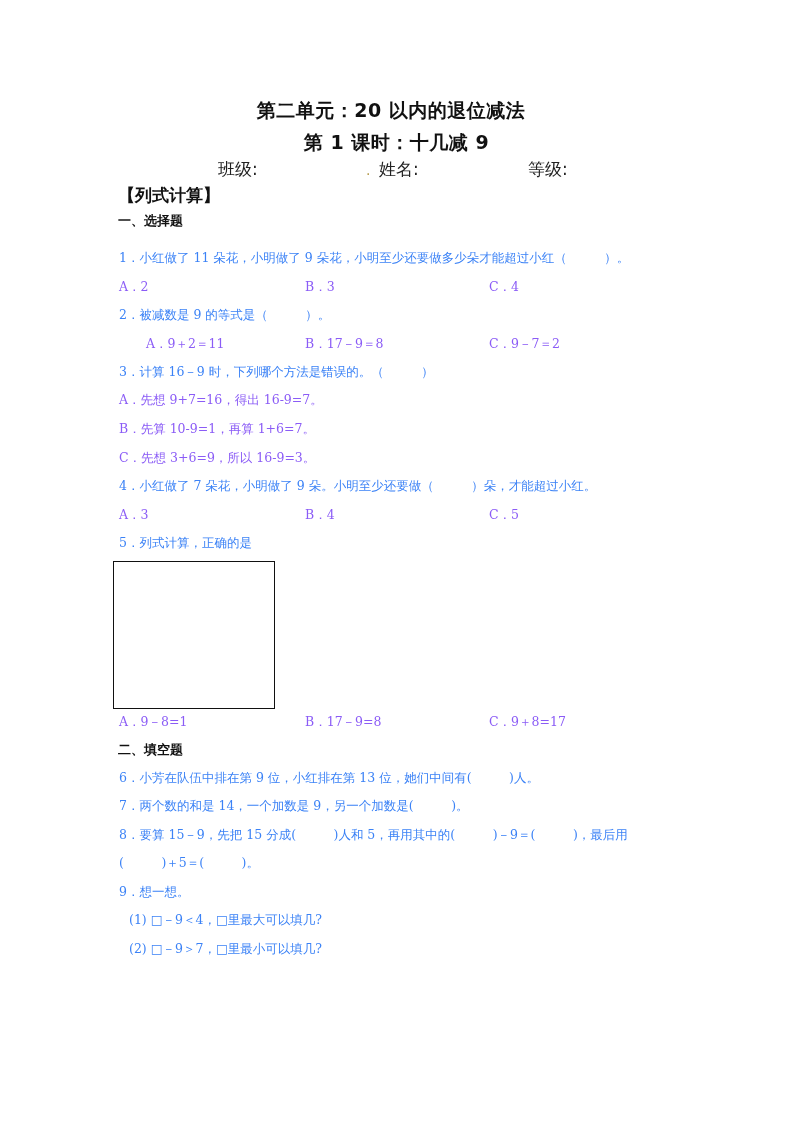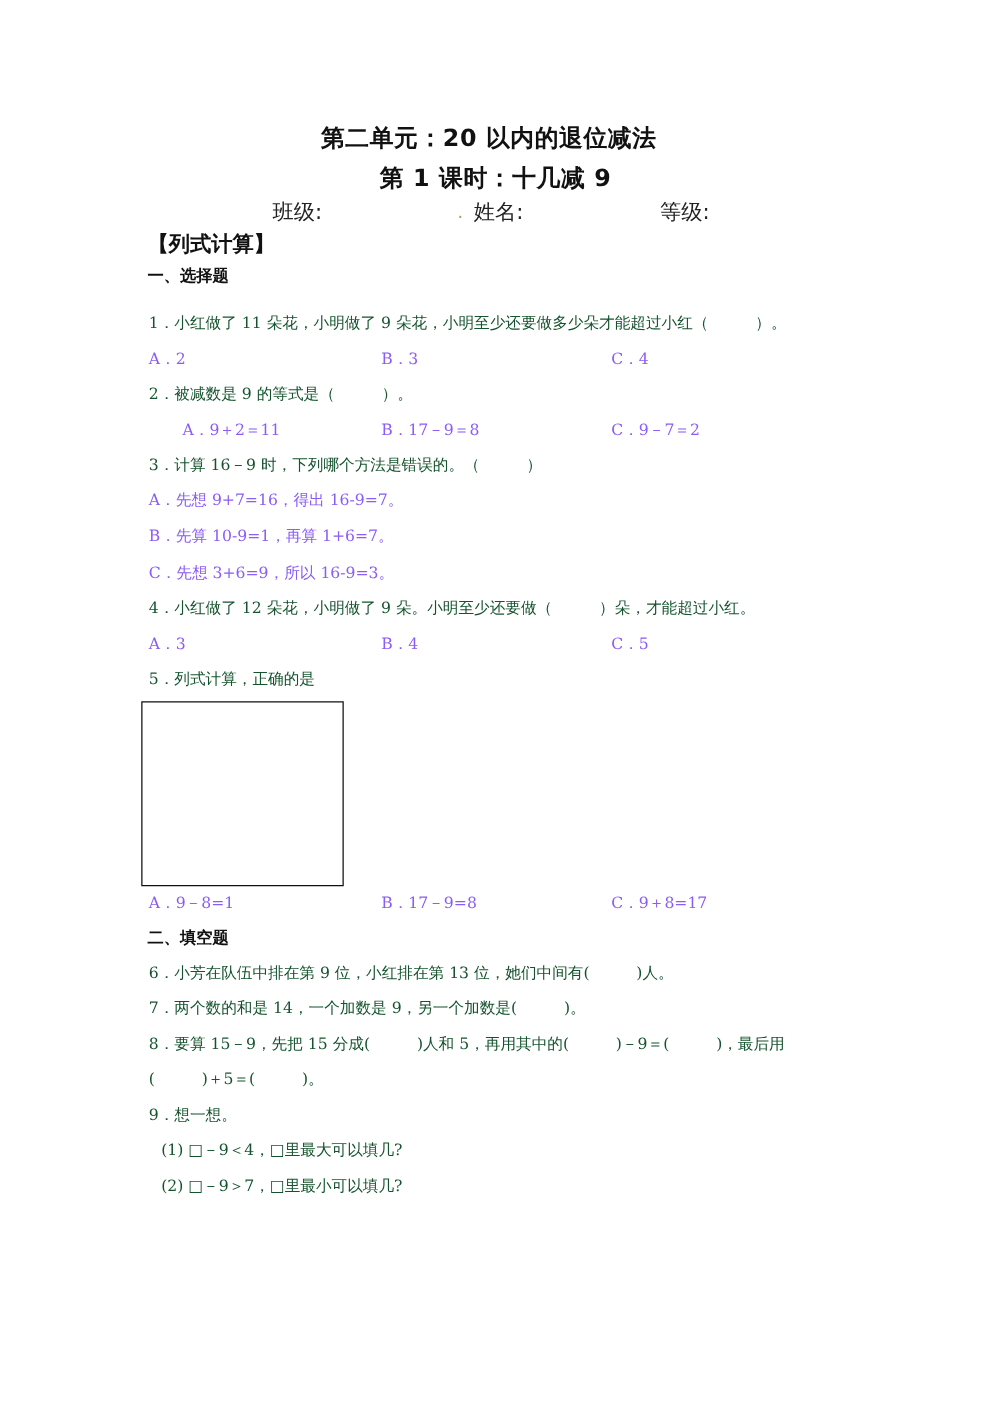--- a/index.html
+++ b/index.html
@@ -38,21 +38,21 @@
       left: 118px; top: 184px; font-size: 17px; font-weight: bold;
       font-family: "DejaVu Sans", "Liberation Sans", sans-serif;
     }
     .part-head {
       left: 118px; font-size: 13px; font-weight: bold;
       font-family: "DejaVu Sans", "Liberation Sans", sans-serif;
     }
     .q {
       left: 119px; font-size: 12.5px;
       font-family: "DejaVu Serif", "Liberation Serif", serif;
-      color: #14532d;
+      color: #3b82f6;
     }
     .opt {
       font-size: 12.5px;
       font-family: "DejaVu Serif", "Liberation Serif", serif;
       color: #8b5cf6;
     }
     .colA { left: 119px; }
     .colB { left: 305px; }
     .colC { left: 489px; }
 
@@ -100,21 +100,21 @@
 <div class="abs q" style="top:307px;">2．被减数是 9 的等式是（　　　）。</div>
 <div class="abs opt colA" style="top:336px;margin-left:27px;">A．9＋2＝11</div>
 <div class="abs opt colB" style="top:336px;">B．17－9＝8</div>
 <div class="abs opt colC" style="top:336px;">C．9－7＝2</div>
 
 <div class="abs q" style="top:364px;">3．计算 16－9 时，下列哪个方法是错误的。（　　　）</div>
 <div class="abs opt colA" style="top:392px;">A．先想 9+7=16，得出 16-9=7。</div>
 <div class="abs opt colA" style="top:421px;">B．先算 10-9=1，再算 1+6=7。</div>
 <div class="abs opt colA" style="top:450px;">C．先想 3+6=9，所以 16-9=3。</div>
 
-<div class="abs q" style="top:478px;">4．小红做了 12 朵花，小明做了 9 朵。小明至少还要做（　　　）朵，才能超过小红。</div>
+<div class="abs q" style="top:478px;">4．小红做了 7 朵花，小明做了 9 朵。小明至少还要做（　　　）朵，才能超过小红。</div>
 <div class="abs opt colA" style="top:507px;">A．3</div>
 <div class="abs opt colB" style="top:507px;">B．4</div>
 <div class="abs opt colC" style="top:507px;">C．5</div>
 
 <div class="abs q" style="top:535px;">5．列式计算，正确的是</div>
 
 <div class="q5-table">
 </div>
 
 <div class="abs opt colA" style="top:714px;">A．9－8=1</div>

